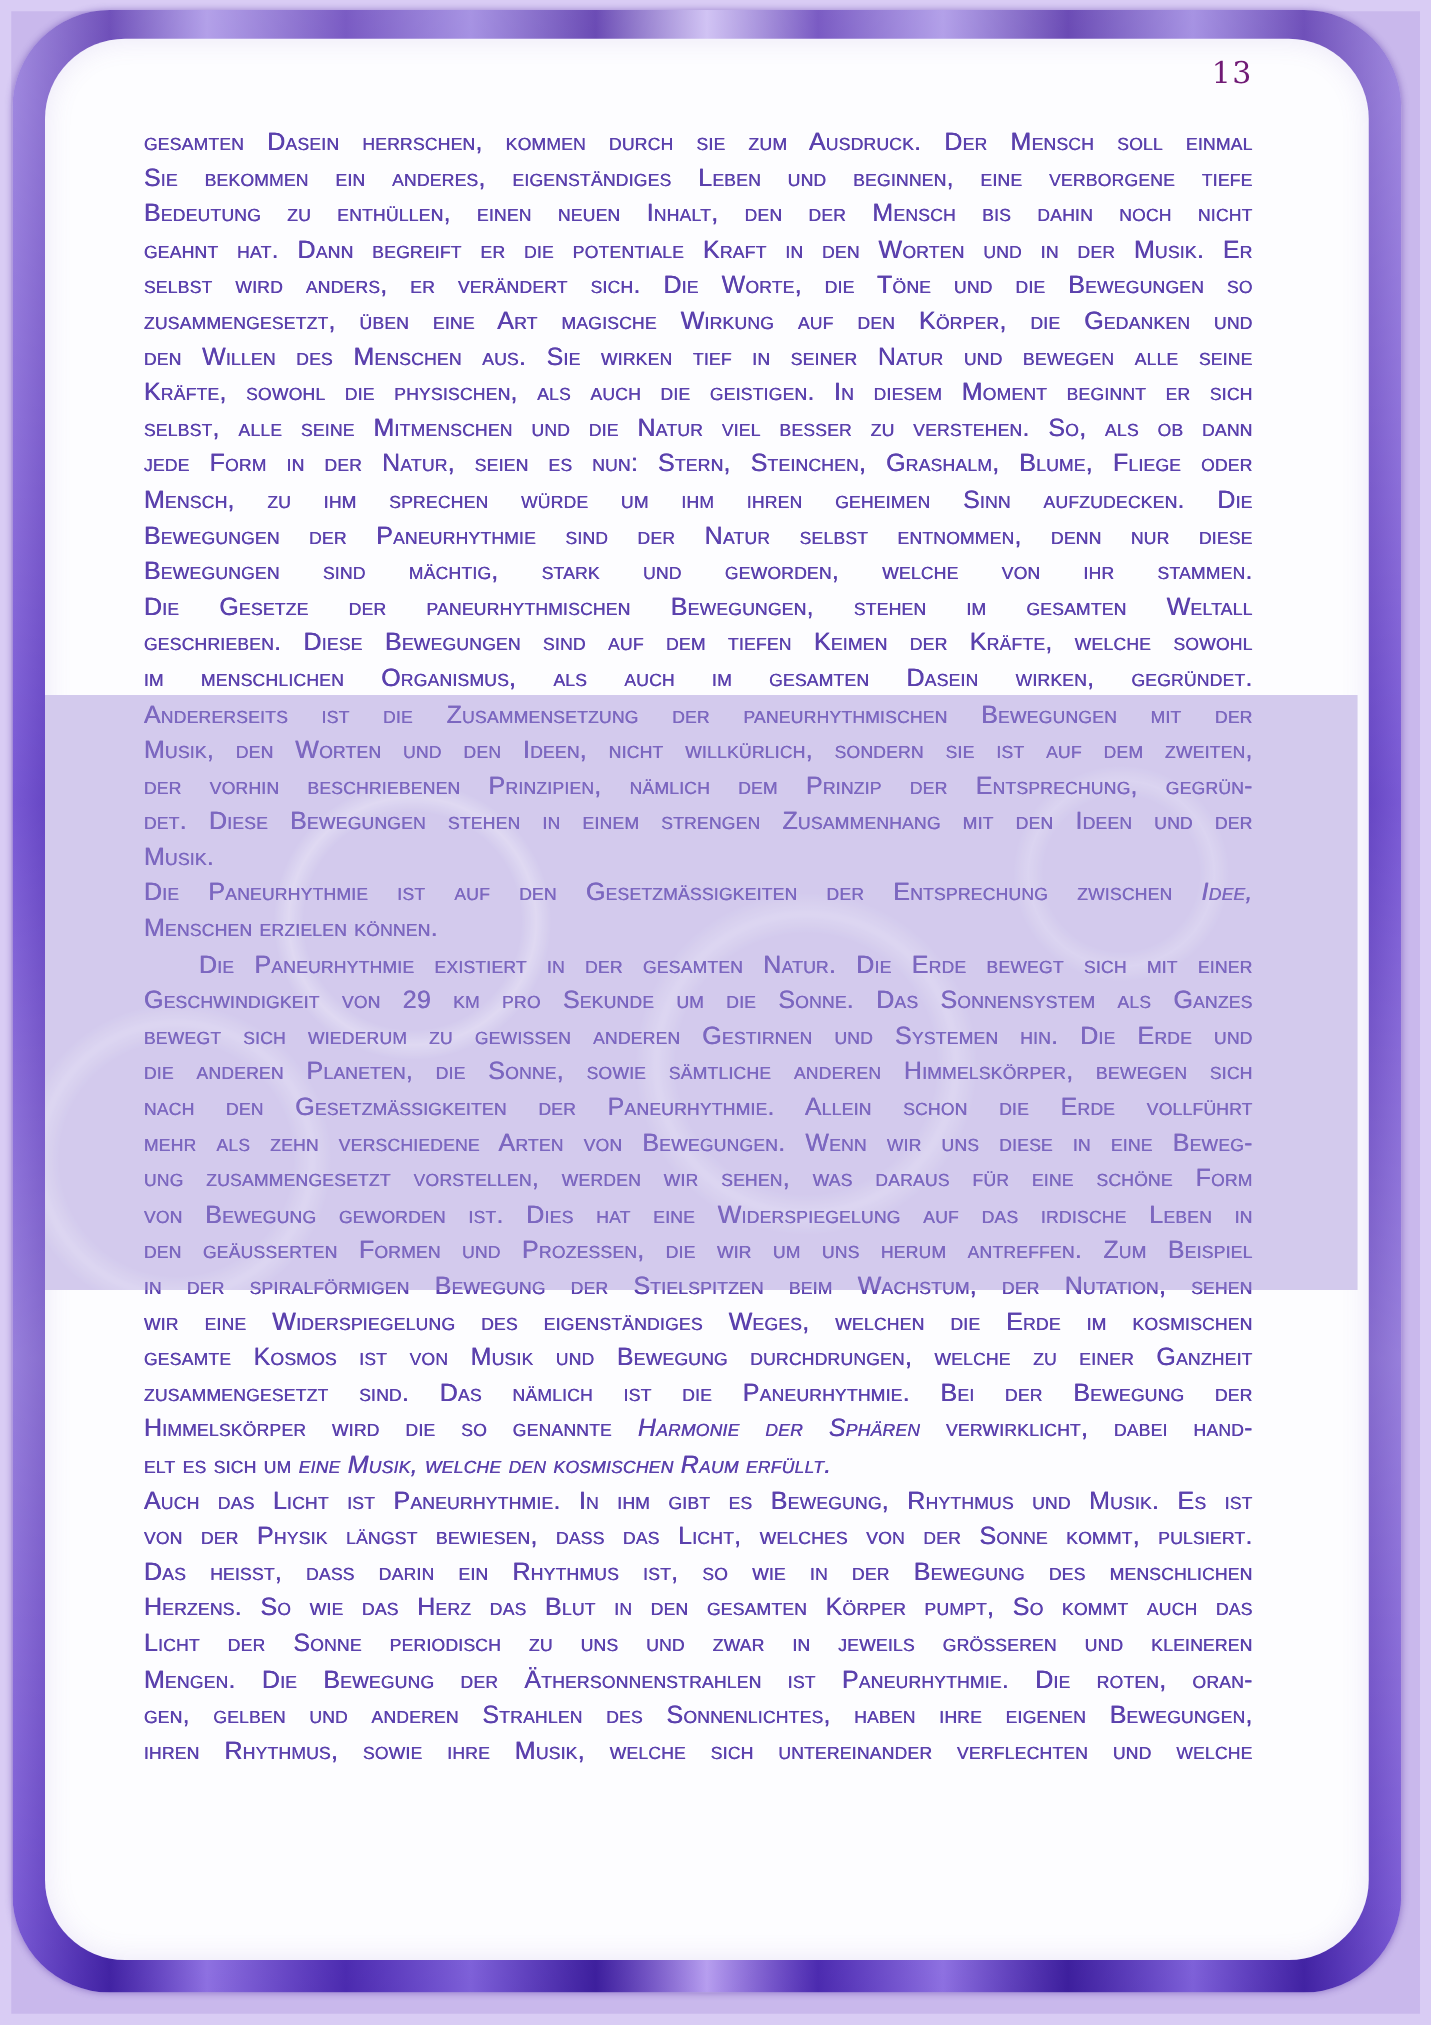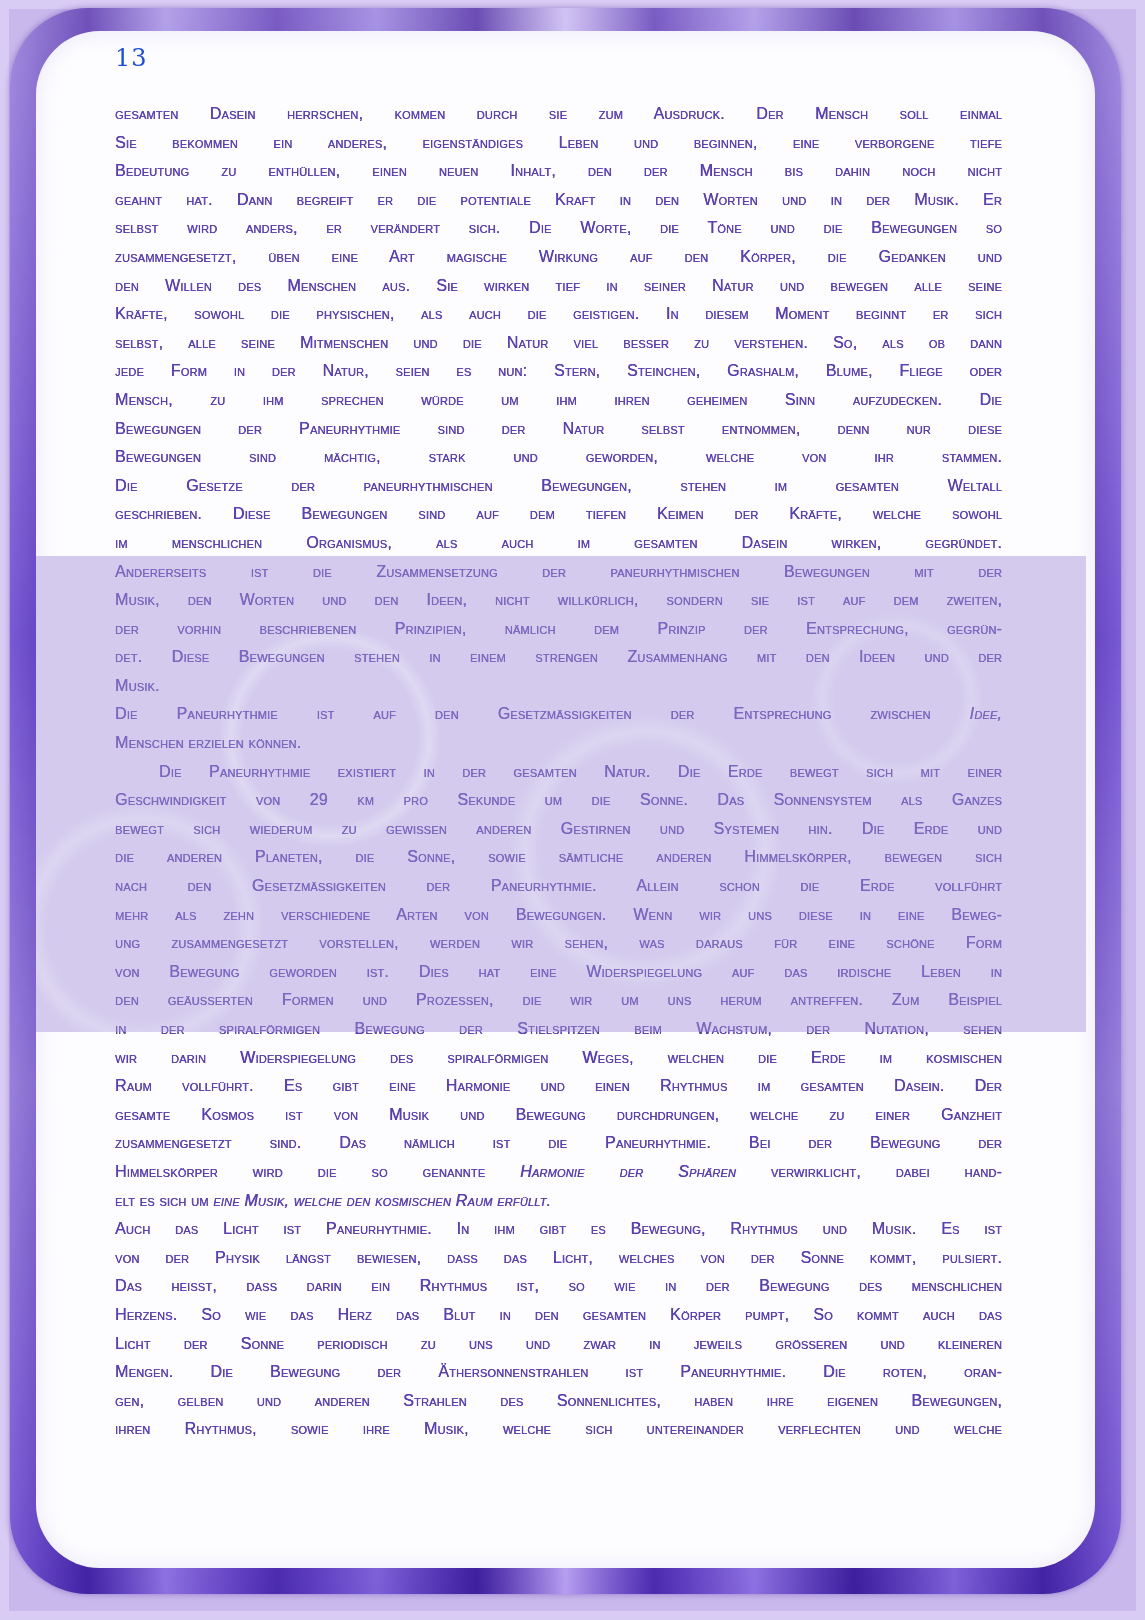--- a/index.html
+++ b/index.html
@@ -29,24 +29,24 @@
   }
   
   .page{
     position:absolute;left:36px;top:31px;right:50px;bottom:52px;
     border-radius:64px;
     background:var(--page_bg,#fdfdff);
     box-shadow:inset 0 0 22px rgba(120,90,200,.14);
   }
   .page-number{
     position:absolute;left:115px;top:44px;width:887px;
-    text-align:left;
+    text-align:right;
     font-family:"DejaVu Serif",serif;
     font-size:24px;letter-spacing:1px;
-    color:#1d4ed8;
+    color:#701a75;
   }
   
   .band{
     position:absolute;left:36px;top:556px;width:1050px;height:476px;
   }
   .band-back{
     background-color:var(--highlight_band,#d3caec);
     background-image:
       radial-gradient(circle 150px at 28% 38%, rgba(255,255,255,0) 58%, rgba(255,255,255,.38) 66%, rgba(255,255,255,0) 74%),
       radial-gradient(circle 190px at 58% 62%, rgba(255,255,255,0) 55%, rgba(255,255,255,.30) 63%, rgba(255,255,255,0) 72%),
@@ -57,21 +57,21 @@
   .band-front{
     background:rgba(213,205,240,.28);
     z-index:5;
   }
   
   .text{
     position:absolute;left:115px;top:100px;width:887px;
     z-index:4;
     color:var(--text,#5b41ad);
     font-family:"Liberation Sans",sans-serif;
-    font-size:16px;line-height:28.6px;
+    font-size:20px;line-height:28.6px;
     font-variant:small-caps;
     letter-spacing:.2px;
     text-shadow:.35px 0 0 currentColor;
   }
   .line{
     height:28.6px;overflow:hidden;
     text-align:justify;text-align-last:justify;
     white-space:normal;
   }
   .line.end{text-align-last:left;}
@@ -113,22 +113,21 @@
       <div class="line ind"><span>Die Paneurhythmie existiert in der gesamten Natur. Die Erde bewegt sich mit einer</span></div>
       <div class="line"><span>Geschwindigkeit von 29 km pro Sekunde um die Sonne. Das Sonnensystem als Ganzes</span></div>
       <div class="line"><span>bewegt sich wiederum zu gewissen anderen Gestirnen und Systemen hin. Die Erde und</span></div>
       <div class="line"><span>die anderen Planeten, die Sonne, sowie sämtliche anderen Himmelskörper, bewegen sich</span></div>
       <div class="line"><span>nach den Gesetzmässigkeiten der Paneurhythmie. Allein schon die Erde vollführt</span></div>
       <div class="line"><span>mehr als zehn verschiedene Arten von Bewegungen. Wenn wir uns diese in eine Beweg-</span></div>
       <div class="line"><span>ung zusammengesetzt vorstellen, werden wir sehen, was daraus für eine schöne Form</span></div>
       <div class="line"><span>von Bewegung geworden ist. Dies hat eine Widerspiegelung auf das irdische Leben in</span></div>
       <div class="line"><span>den geäusserten Formen und Prozessen, die wir um uns herum antreffen. Zum Beispiel</span></div>
       <div class="line"><span>in der spiralförmigen Bewegung der Stielspitzen beim Wachstum, der Nutation, sehen</span></div>
-      <div class="line"><span>wir darin Widerspiegelung des spiralförmigen Weges, welchen die Erde im kosmischen</span></div>
-      <div class="line"><span>Raum vollführt. Es gibt eine Harmonie und einen Rhythmus im gesamten Dasein. Der</span></div>
+      <div class="line"><span>wir eine Widerspiegelung des eigenständiges Weges, welchen die Erde im kosmischen</span></div>
       <div class="line"><span>gesamte Kosmos ist von Musik und Bewegung durchdrungen, welche zu einer Ganzheit</span></div>
       <div class="line"><span>zusammengesetzt sind. Das nämlich ist die Paneurhythmie. Bei der Bewegung der</span></div>
       <div class="line"><span>Himmelskörper wird die so genannte </span><span class="it">Harmonie der Sphären</span><span> verwirklicht, dabei hand-</span></div>
       <div class="line end"><span>elt es sich um </span><span class="it">eine Musik, welche den kosmischen Raum erfüllt.</span></div>
       <div class="line"><span>Auch das Licht ist Paneurhythmie. In ihm gibt es Bewegung, Rhythmus und Musik. Es ist</span></div>
       <div class="line"><span>von der Physik längst bewiesen, dass das Licht, welches von der Sonne kommt, pulsiert.</span></div>
       <div class="line"><span>Das heisst, dass darin ein Rhythmus ist, so wie in der Bewegung des menschlichen</span></div>
       <div class="line"><span>Herzens. So wie das Herz das Blut in den gesamten Körper pumpt, So kommt auch das</span></div>
       <div class="line"><span>Licht der Sonne periodisch zu uns und zwar in jeweils grösseren und kleineren</span></div>
       <div class="line"><span>Mengen. Die Bewegung der Äthersonnenstrahlen ist Paneurhythmie. Die roten, oran-</span></div>

